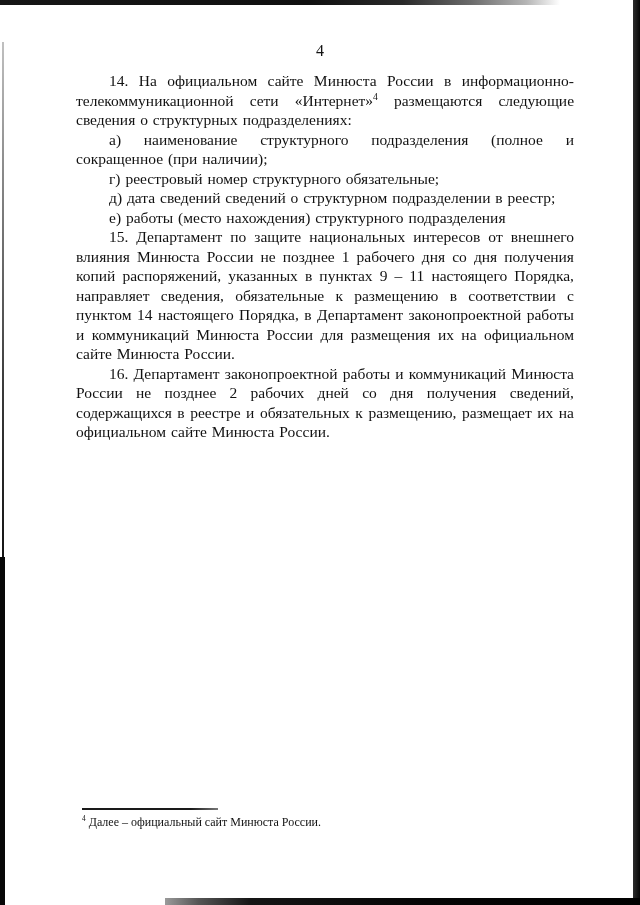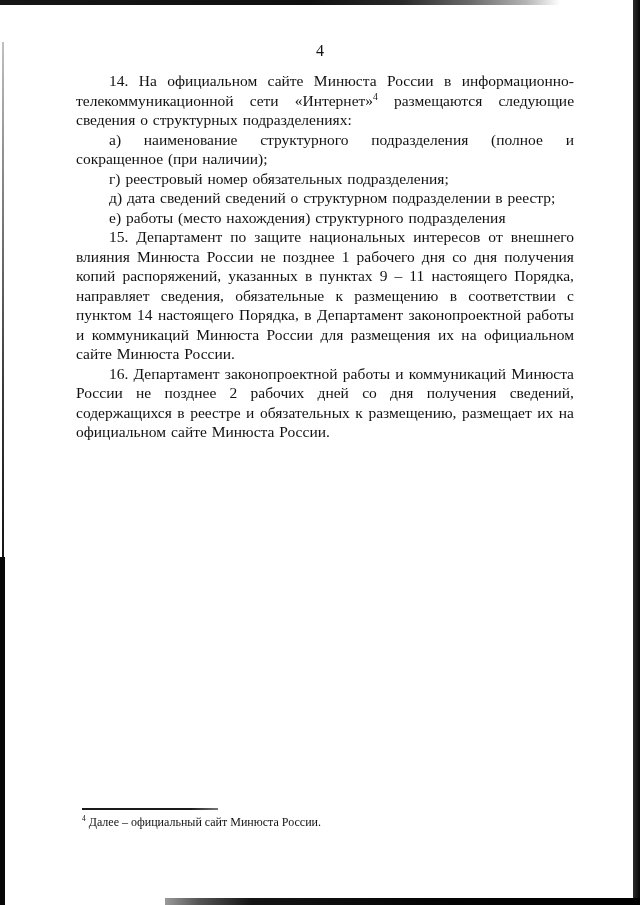--- a/index.html
+++ b/index.html
@@ -104,21 +104,21 @@
   <div class="scan-right"></div>
   <div class="scan-left"></div>
   <div class="scan-left-lower"></div>
   <div class="scan-bottom"></div>
 
   <div class="page-number">4</div>
 
   <div class="content">
     <p class="para"><span>14. На официальном сайте Минюста России в информационно-телекоммуникационной сети «Интернет»</span><sup class="fnref">4</sup><span> размещаются следующие сведения о структурных подразделениях:</span></p>
     <p class="para">а) наименование структурного подразделения (полное и сокращенное (при наличии);</p>
-    <p class="para">г) реестровый номер обязательных подразделения;</p>
+    <p class="para">г) реестровый номер структурного обязательные;</p>
     <p class="para">д) дата сведений сведений о структурном подразделении в реестр;</p>
     <p class="para">е) работы (место нахождения) структурного подразделения</p>
     <p class="para">15. Департамент по защите национальных интересов от внешнего влияния Минюста России не позднее 1 рабочего дня со дня получения копий распоряжений, указанных в пунктах 9 – 11 настоящего Порядка, направляет сведения, обязательные к размещению в соответствии с пунктом 14 настоящего Порядка, в Департамент законопроектной работы и коммуникаций Минюста России для размещения их на официальном сайте Минюста России.</p>
     <p class="para">16. Департамент законопроектной работы и коммуникаций Минюста России не позднее 2 рабочих дней со дня получения сведений, содержащихся в реестре и обязательных к размещению, размещает их на официальном сайте Минюста России.</p>
   </div>
 
   <div class="footnote-area">
     <div class="footnote-rule"></div>
     <p class="footnote"><sup class="fnref">4</sup><span> Далее – официальный сайт Минюста России.</span></p>
   </div>

